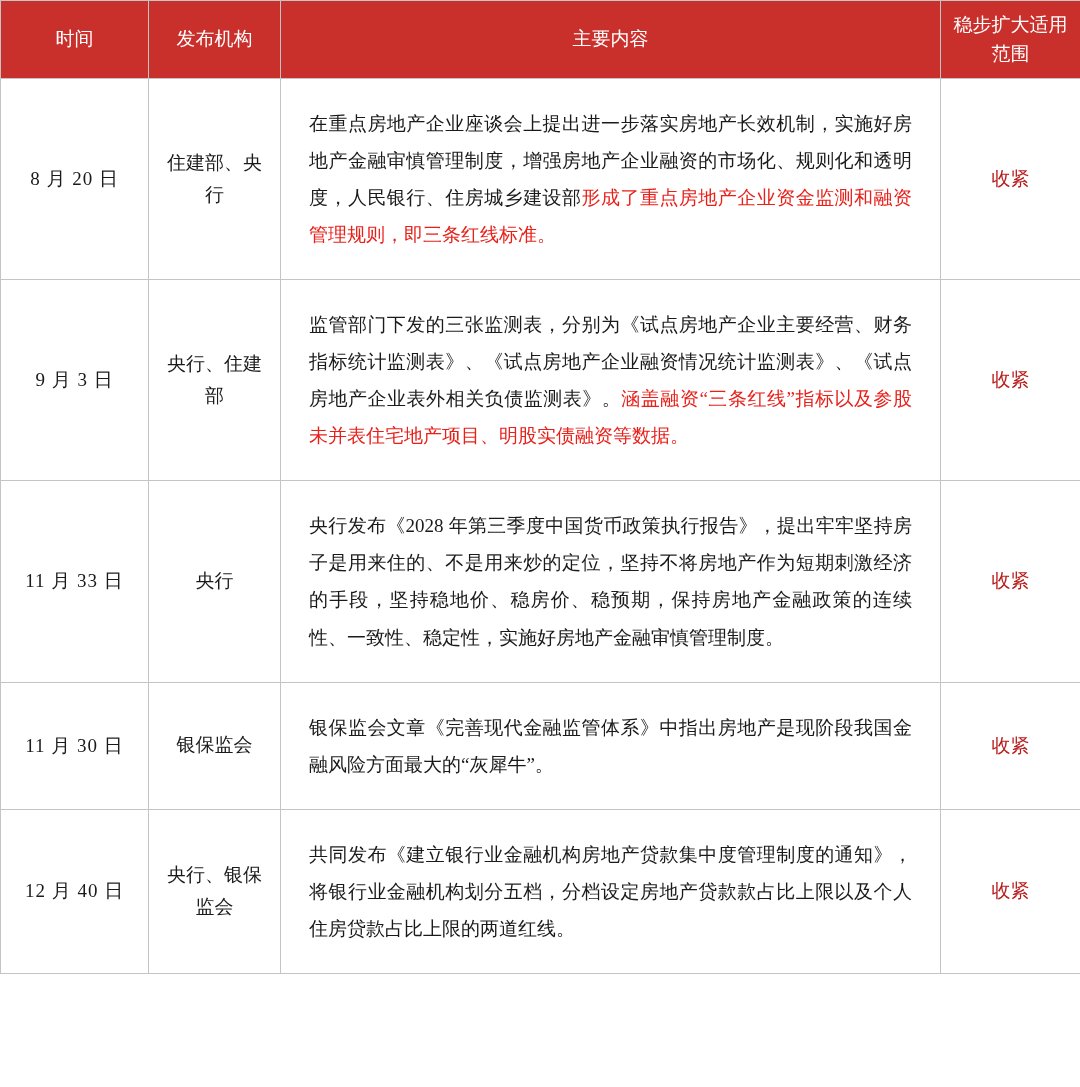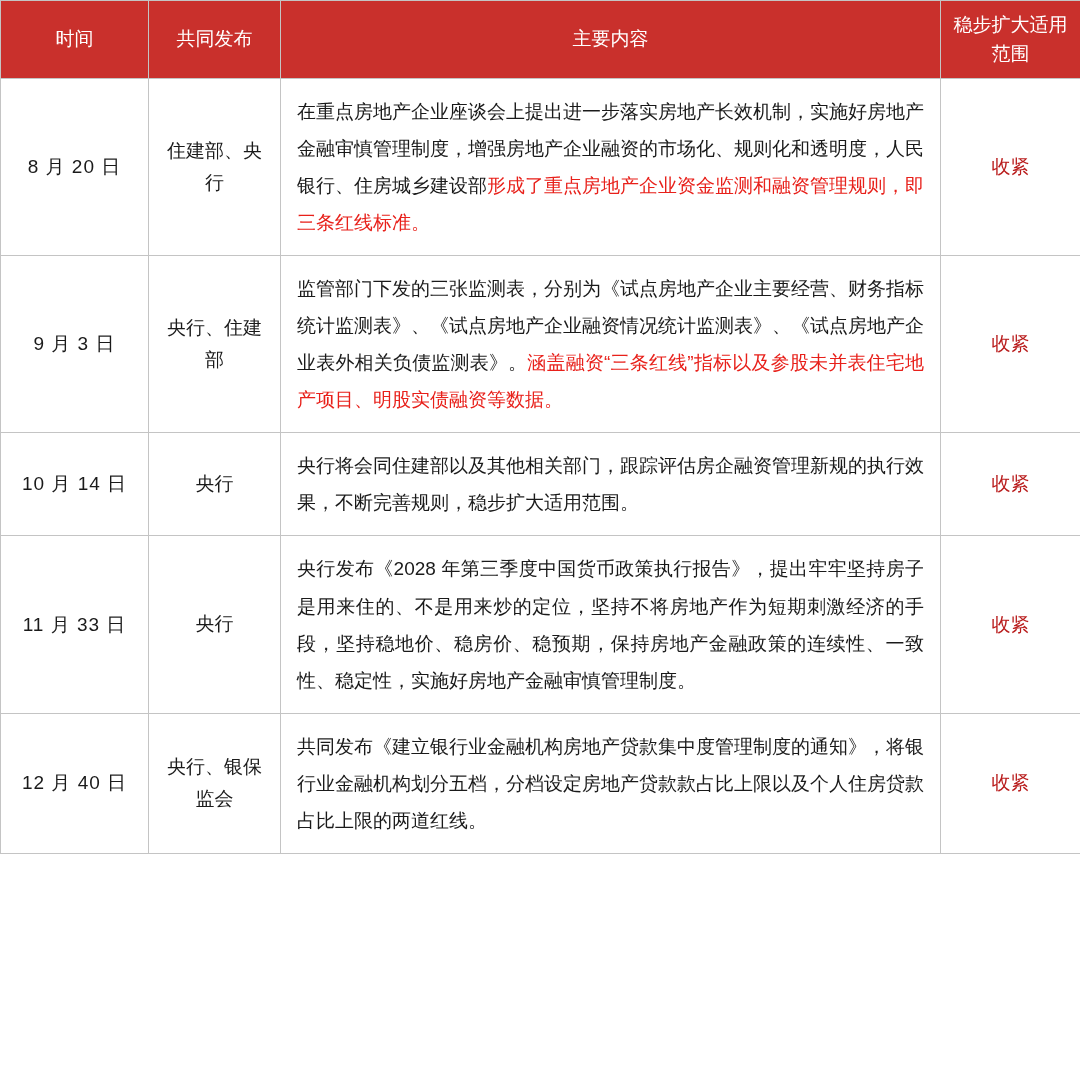--- a/index.html
+++ b/index.html
@@ -10,20 +10,21 @@
   body {
     width: 1080px;
     height: 1087px;
     font-family: "Liberation Sans", "DejaVu Sans", sans-serif;
     color: #1a1a1a;
   }
   table.policy-table {
     width: 1080px;
     border-collapse: collapse;
     table-layout: fixed;
+    font-family: Liberation Serif, serif;
   }
   table.policy-table th,
   table.policy-table td {
     border: 1px solid #c4c4c4;
     vertical-align: middle;
     box-sizing: border-box;
   }
   thead th {
     background: #c9302c;
     color: #ffffff;
@@ -62,37 +63,37 @@
   td.effect-cell {
     text-align: center;
     font-size: 19px;
     color: #b91c1c;
     padding: 6px 4px;
   }
   .hl {
     color: #e8201a;
   }
   .content-cell p {
-    margin: 0;
+    margin: 12px;
   }
 </style>
 </head>
 <body>
 
 <table class="policy-table">
   <colgroup>
     <col class="c-time">
     <col class="c-org">
     <col class="c-content">
     <col class="c-effect">
   </colgroup>
   <thead>
     <tr>
       <th>时间</th>
-      <th>共同发布</th>
+      <th>发布机构</th>
       <th>主要内容</th>
       <th>稳步扩大适用范围</th>
     </tr>
   </thead>
   <tbody>
     <tr>
       <td class="time-cell">8 月 20 日</td>
       <td class="org-cell">住建部、央行</td>
       <td class="content-cell">
           <p><span>在重点房地产企业座谈会上提出进一步落实房地产长效机制，实施好房地产金融审慎管理制度，增强房地产企业融资的市场化、规则化和透明度，人民银行、住房城乡建设部</span><span class="hl">形成了重点房地产企业资金监测和融资管理规则，即三条红线标准。</span></p>
@@ -101,32 +102,32 @@
     </tr>
     <tr>
       <td class="time-cell">9 月 3 日</td>
       <td class="org-cell">央行、住建部</td>
       <td class="content-cell">
           <p><span>监管部门下发的三张监测表，分别为《试点房地产企业主要经营、财务指标统计监测表》、《试点房地产企业融资情况统计监测表》、《试点房地产企业表外相关负债监测表》。</span><span class="hl">涵盖融资“三条红线”指标以及参股未并表住宅地产项目、明股实债融资等数据。</span></p>
         </td>
       <td class="effect-cell">收紧</td>
     </tr>
     <tr>
-      <td class="time-cell">10 月 14 日</td>
+      <td class="time-cell">11 月 33 日</td>
       <td class="org-cell">央行</td>
       <td class="content-cell">
-          <p><span>央行将会同住建部以及其他相关部门，跟踪评估房企融资管理新规的执行效果，不断完善规则，稳步扩大适用范围。</span><span class="hl"></span></p>
+          <p><span>央行发布《2028 年第三季度中国货币政策执行报告》，提出牢牢坚持房子是用来住的、不是用来炒的定位，坚持不将房地产作为短期刺激经济的手段，坚持稳地价、稳房价、稳预期，保持房地产金融政策的连续性、一致性、稳定性，实施好房地产金融审慎管理制度。</span><span class="hl"></span></p>
         </td>
       <td class="effect-cell">收紧</td>
     </tr>
     <tr>
-      <td class="time-cell">11 月 33 日</td>
-      <td class="org-cell">央行</td>
+      <td class="time-cell">11 月 30 日</td>
+      <td class="org-cell">银保监会</td>
       <td class="content-cell">
-          <p><span>央行发布《2028 年第三季度中国货币政策执行报告》，提出牢牢坚持房子是用来住的、不是用来炒的定位，坚持不将房地产作为短期刺激经济的手段，坚持稳地价、稳房价、稳预期，保持房地产金融政策的连续性、一致性、稳定性，实施好房地产金融审慎管理制度。</span><span class="hl"></span></p>
+          <p><span>银保监会文章《完善现代金融监管体系》中指出房地产是现阶段我国金融风险方面最大的“灰犀牛”。</span><span class="hl"></span></p>
         </td>
       <td class="effect-cell">收紧</td>
     </tr>
     <tr>
       <td class="time-cell">12 月 40 日</td>
       <td class="org-cell">央行、银保监会</td>
       <td class="content-cell">
           <p><span>共同发布《建立银行业金融机构房地产贷款集中度管理制度的通知》，将银行业金融机构划分五档，分档设定房地产贷款款占比上限以及个人住房贷款占比上限的两道红线。</span><span class="hl"></span></p>
         </td>
       <td class="effect-cell">收紧</td>

